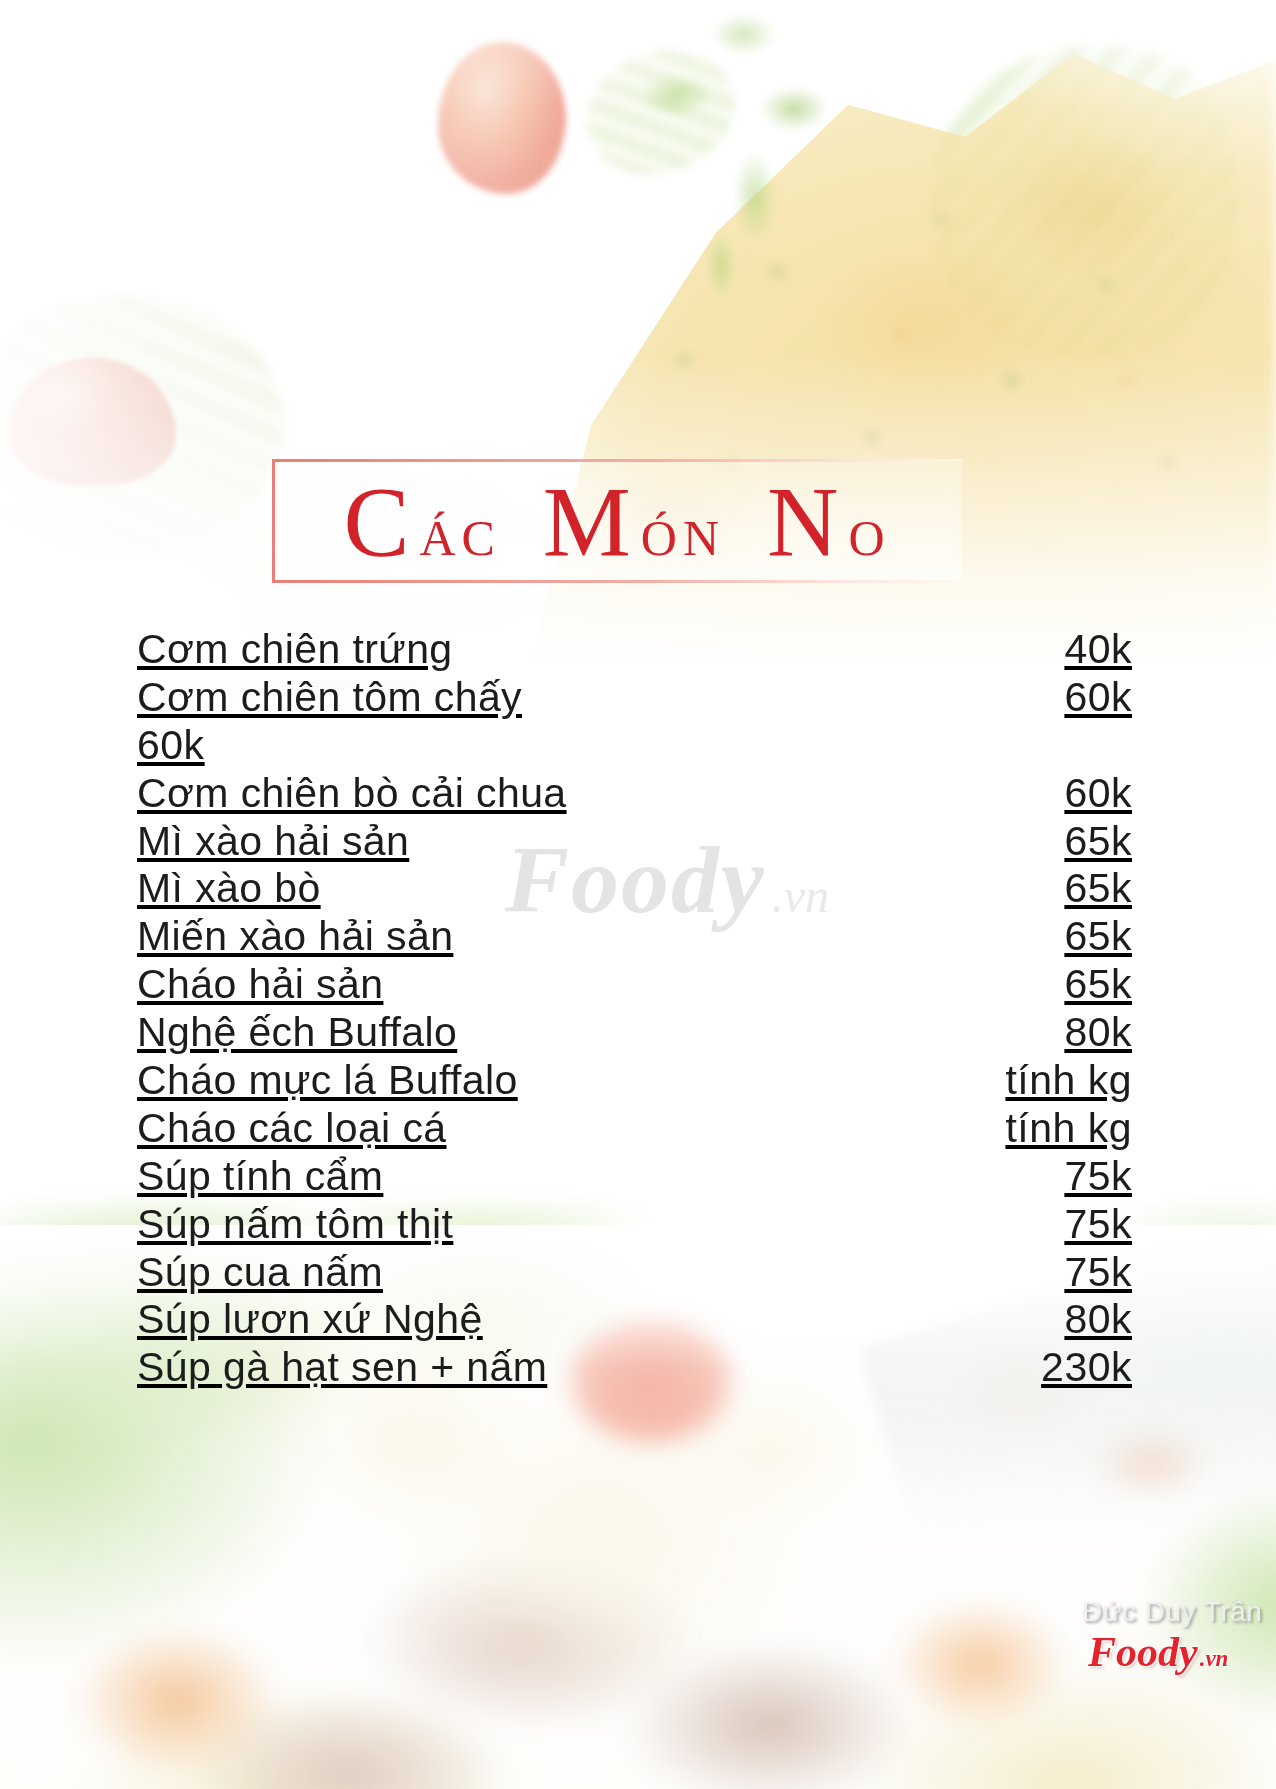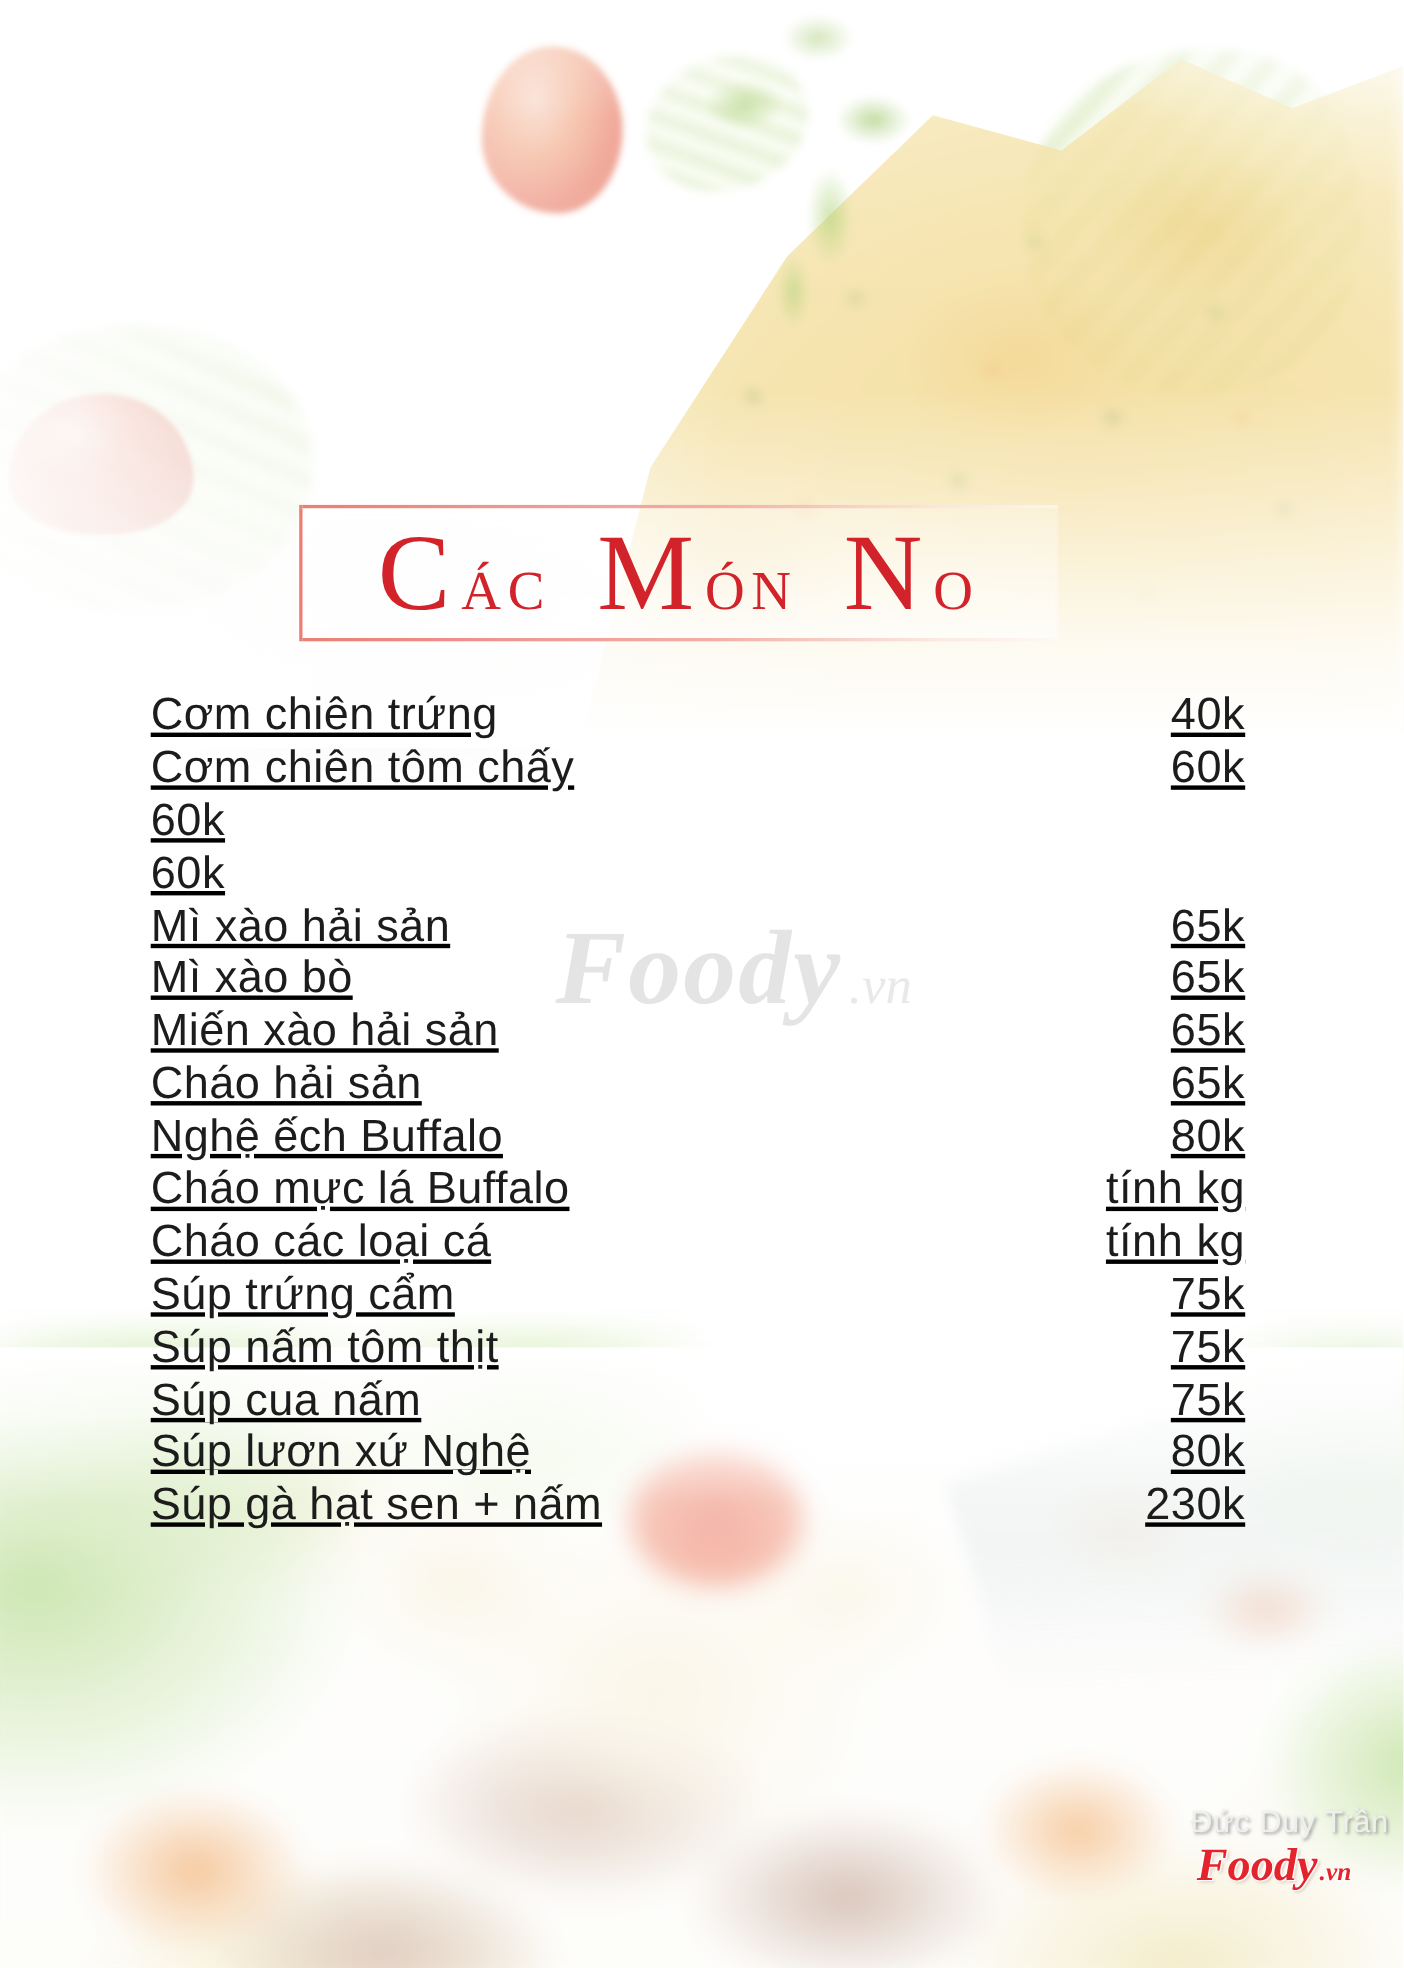--- a/index.html
+++ b/index.html
@@ -166,21 +166,21 @@
     position: absolute; right: -40px; top: 55px; width: 420px; height: 320px;
     transform: rotate(-17deg); filter: blur(7px); opacity: .85;
     background: linear-gradient(195deg, rgba(235,240,238,.95) 40%, rgba(235,240,238,0) 72%);
   }
   .pb-fade {
     position: absolute; inset: 0;
     background: linear-gradient(to bottom, #ffffff 0%, rgba(255,255,255,.8) 11%, rgba(255,255,255,.3) 25%, rgba(255,255,255,.12) 40%, rgba(255,255,255,.08) 100%);
   }
 
   
-  .credit { position: absolute; left: 1082px; top: 1640px; z-index: 4; }
+  .credit { position: absolute; left: 1082px; top: 1596px; z-index: 4; }
   .credit-author {
     font-size: 28px; color: rgba(240,240,240,.95); letter-spacing: .5px;
     text-shadow: 2px 2px 3px rgba(95,95,95,.55);
   }
   .credit-brand-row { display: flex; align-items: baseline; margin-top: 3px; margin-left: 6px; }
   .credit-brand {
     font-family: "Liberation Serif", "DejaVu Serif", serif; font-style: italic; font-weight: bold;
     font-size: 42px; line-height: 1; color: #e4242c;
     text-shadow: 0 0 3px #fff, 0 0 4px #fff, 1px 1px 0 #fff, -1px -1px 0 #fff, 2px 2px 3px rgba(120,60,40,.35);
   }
@@ -244,20 +244,21 @@
   <div class="menu-row">
     <span class="item-name">Cơm chiên tôm chấy</span>
     <span class="item-price">60k</span>
   </div>
 
   <div class="menu-row">
     <span class="item-price">60k</span>
   </div>
 
   <div class="menu-row">
+    <span class="item-name">Cơm chiên bò cải chua</span>
     <span class="item-price">60k</span>
   </div>
 
   <div class="menu-row">
     <span class="item-name">Mì xào hải sản</span>
     <span class="item-price">65k</span>
   </div>
 
   <div class="menu-row">
     <span class="item-name">Mì xào bò</span>
@@ -283,21 +284,21 @@
     <span class="item-name">Cháo mực lá Buffalo</span>
     <span class="item-price">tính kg</span>
   </div>
 
   <div class="menu-row">
     <span class="item-name">Cháo các loại cá</span>
     <span class="item-price">tính kg</span>
   </div>
 
   <div class="menu-row">
-    <span class="item-name">Súp trứng cẩm</span>
+    <span class="item-name">Súp tính cẩm</span>
     <span class="item-price">75k</span>
   </div>
 
   <div class="menu-row">
     <span class="item-name">Súp nấm tôm thịt</span>
     <span class="item-price">75k</span>
   </div>
 
   <div class="menu-row">
     <span class="item-name">Súp cua nấm</span>

